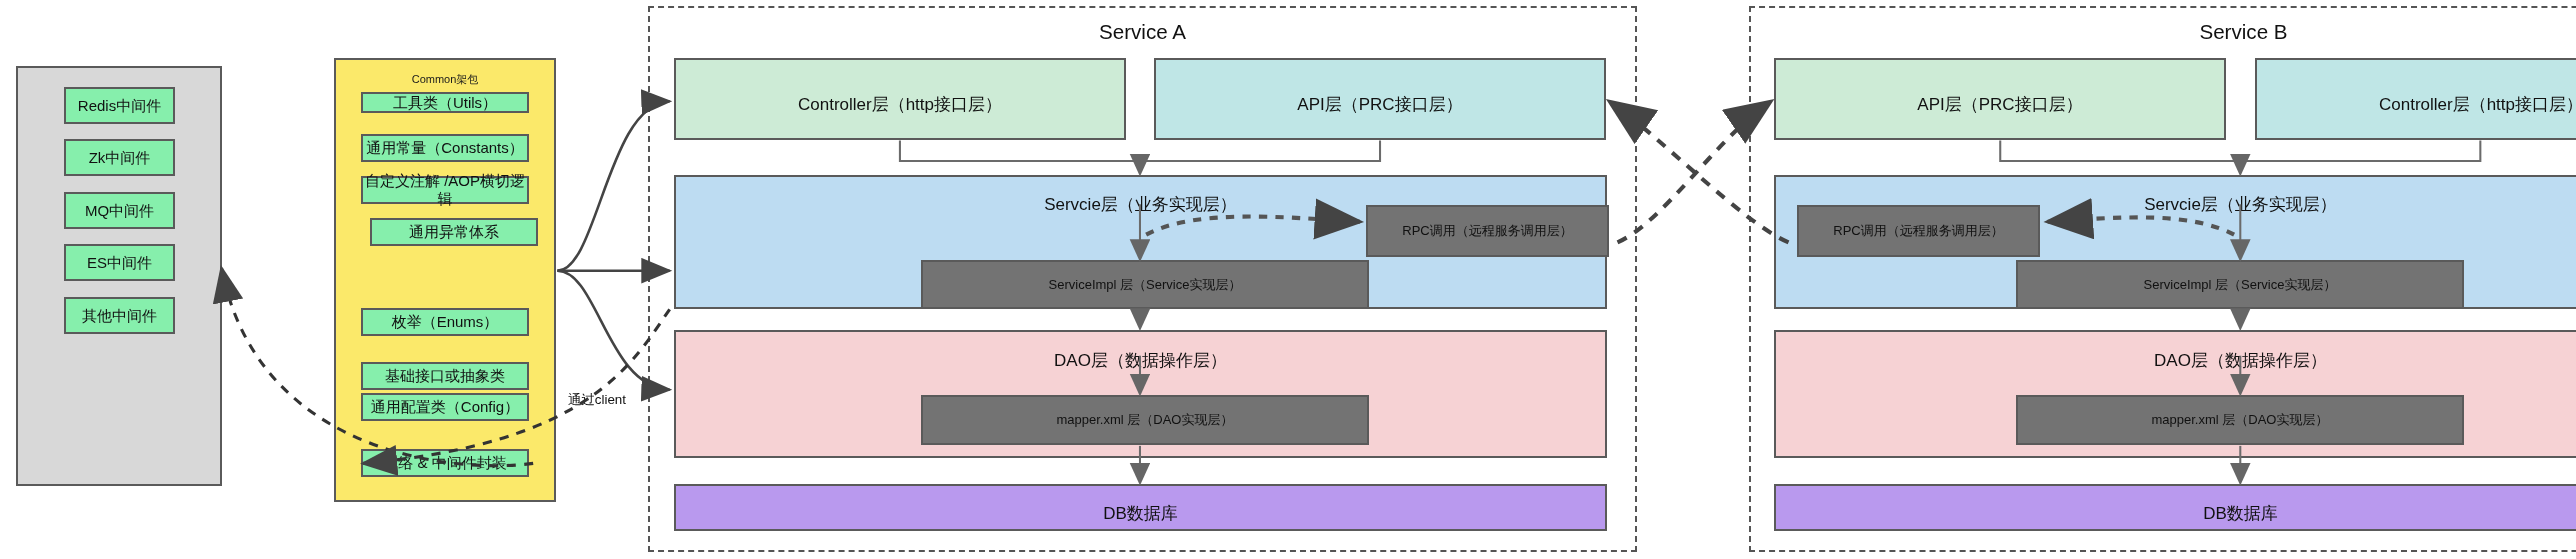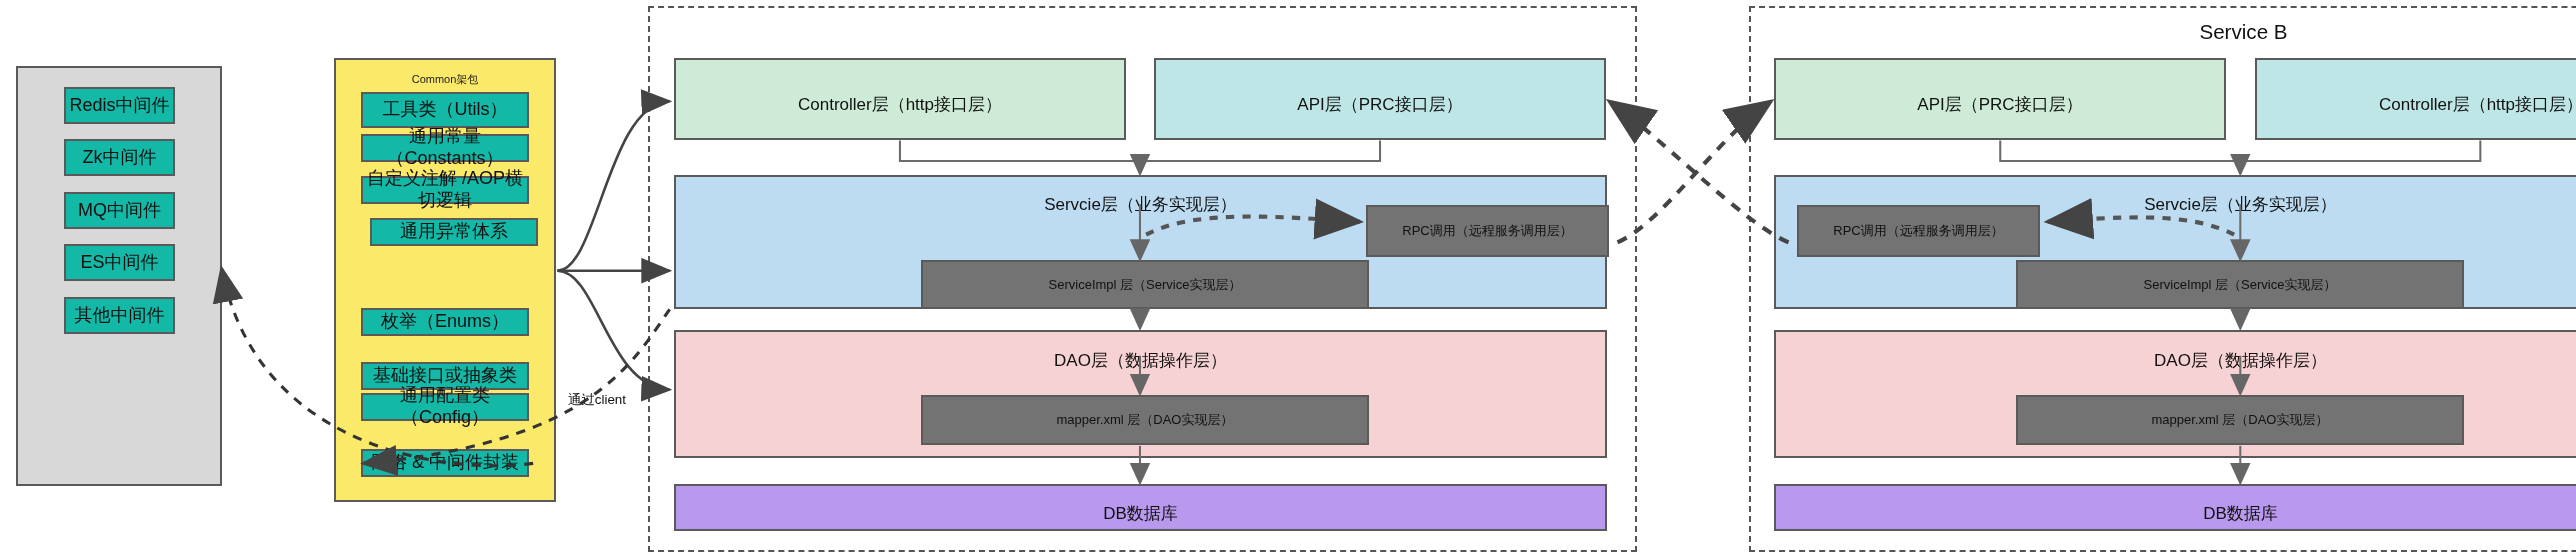--- a/index.html
+++ b/index.html
@@ -77,26 +77,26 @@
     align-items: center;
     justify-content: center;
     font-size: 13px;
     text-align: center;
     color: #111111;
     box-sizing: border-box;
   }
 
   .mw-item, .cm-item {
     position: absolute;
-    background: #14b8a6;
+    background: #86efac;
     border: 2.1px solid #5a5a5a;
     display: flex;
     align-items: center;
     justify-content: center;
-    font-size: 18px;
+    font-size: 15px;
     text-align: center;
     line-height: 1.2;
     white-space: pre-line;
     color: #111111;
     box-sizing: border-box;
   }
 
   .edge-label {
     position: absolute;
     font-size: 13.4px;
@@ -121,32 +121,33 @@
   </div>
   <div class="mw-item" style="left:64px; top:87px; width:111px; height:37px;">Redis中间件</div>
   <div class="mw-item" style="left:64px; top:139px; width:111px; height:37px;">Zk中间件</div>
   <div class="mw-item" style="left:64px; top:192px; width:111px; height:37px;">MQ中间件</div>
   <div class="mw-item" style="left:64px; top:244px; width:111px; height:37px;">ES中间件</div>
   <div class="mw-item" style="left:64px; top:297px; width:111px; height:37px;">其他中间件</div>
 
   <div class="abs group-yellow" style="left:334px; top:58px; width:222px; height:444px;">
   </div>
   <div class="group-title" style="left:334px; top:72px; width:222px;">Common架包</div>
-  <div class="cm-item" style="left:361px; top:92px; width:168px; height:36px;">工具类（Utils）</div>
+  <div class="cm-item" style="left:361px; top:92px; width:168px; height:21px;">工具类（Utils）</div>
   <div class="cm-item" style="left:361px; top:134px; width:168px; height:28px;">通用常量（Constants）</div>
   <div class="cm-item" style="left:361px; top:176px; width:168px; height:28px;">自定义注解 /AOP横切逻辑</div>
   <div class="cm-item" style="left:370px; top:218px; width:168px; height:28px;">通用异常体系</div>
   <div class="cm-item" style="left:361px; top:308px; width:168px; height:28px;">枚举（Enums）</div>
   <div class="cm-item" style="left:361px; top:362px; width:168px; height:28px;text-align:right;">基础接口或抽象类</div>
   <div class="cm-item" style="left:361px; top:393px; width:168px; height:28px;">通用配置类（Config）</div>
   <div class="cm-item" style="left:361px; top:449px; width:168px; height:28px;">网络 &amp; 中间件封装</div>
 
   <div class="edge-label" style="left:568px; top:391px;">通过client</div>
 
   <div class="abs service-panel" style="left:648px; top:6.2px; width:989px; height:546px;"></div>
+  <div class="service-title" style="left:648px; top:19.6px; width:989px;">Service A</div>
 
   <div class="layer layer-green" style="left:674px; top:58px; width:452px; height:82px;"></div>
   <div class="layer-label" style="left:674px; top:93px; width:452px;">Controller层（http接口层）</div>
 
   <div class="layer layer-cyan" style="left:1154px; top:58px; width:452px; height:82px;"></div>
   <div class="layer-label" style="left:1154px; top:93px; width:452px;">API层（PRC接口层）</div>
 
   <div class="layer layer-blue" style="left:674px; top:175px; width:933px; height:134px;"></div>
   <div class="layer-label" style="left:674px; top:193px; width:933px;">Servcie层（业务实现层）</div>
   <div class="inner-box" style="left:1366px; top:205px; width:243px; height:52px;">RPC调用（远程服务调用层）</div>

